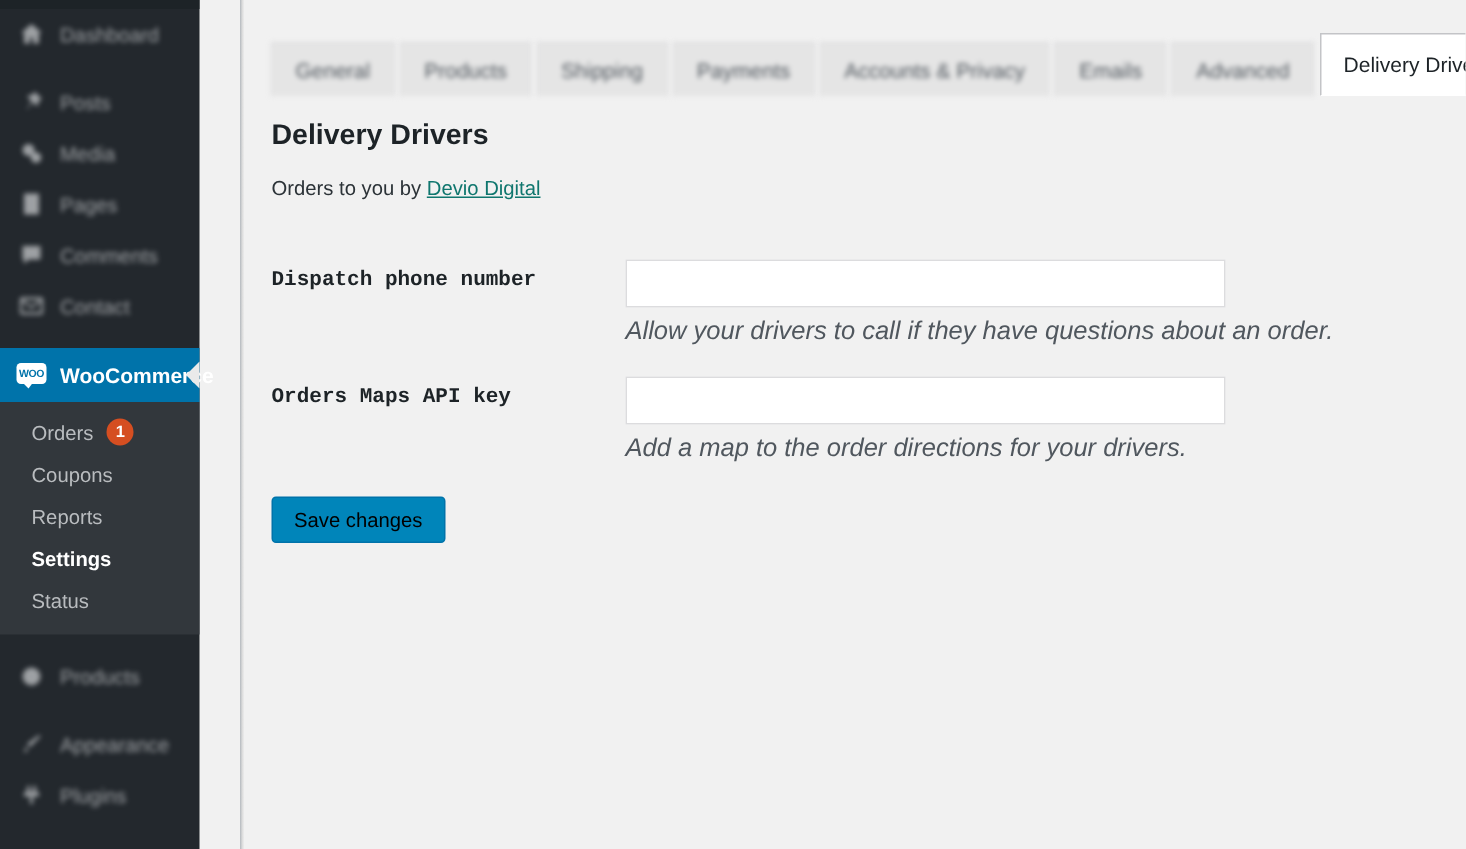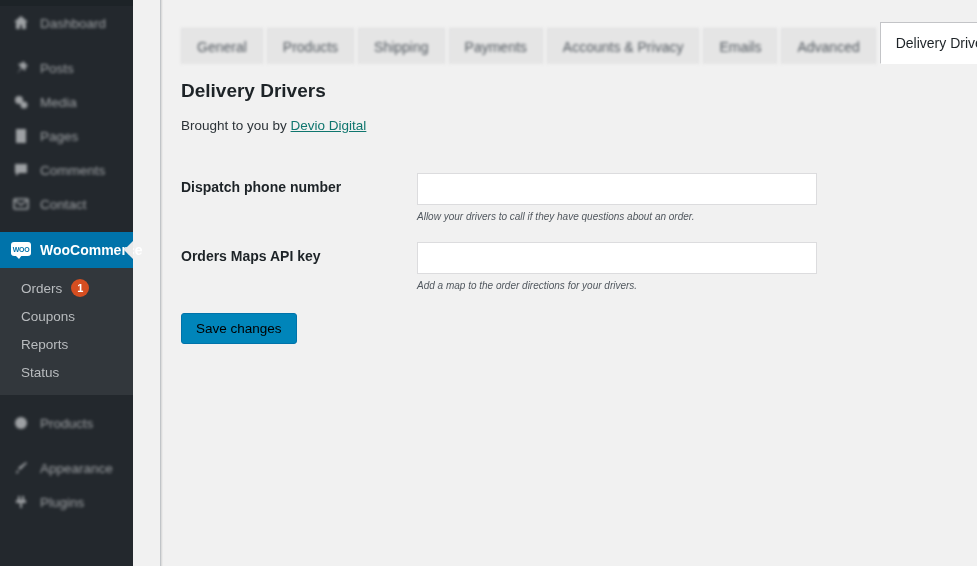--- a/index.html
+++ b/index.html
@@ -135,34 +135,35 @@
   }
   .byline { font-size: 13.5px; color: #2c3338; margin-bottom: 28px; }
   .byline a { color: #0f766e; text-decoration: underline; }
 
   .form-table { border-collapse: collapse; }
   .form-table th {
     text-align: left; vertical-align: top;
     font-size: 14px; font-weight: 600; color: #1d2327;
     padding: 18px 10px 18px 0;
     width: 236px;
+    font-family: Liberation Mono, monospace;
   }
   .form-table td { padding: 12px 0 8px 0; vertical-align: top; }
   .txt-input {
     width: 400px; height: 32px;
     border: 1px solid #dcdcde;
     background: #fff;
     padding: 0 8px;
     font-size: 14px;
     color: #2c3338;
     border-radius: 0;
     outline: none;
   }
   .desc {
-    font-size: 10px; font-style: italic; color: #50575e;
+    font-size: 17px; font-style: italic; color: #50575e;
     margin-top: 6px;
   }
   .btn-primary {
     margin: 14px 0 0 0;
     background: #0085ba;
     border: 1px solid #0073aa;
     border-radius: 3px;
     color: #000000;
     font-size: 13.5px;
     padding: 7px 14px;
@@ -253,20 +254,23 @@
       <div class="submenu-item">
         <span>Orders</span>
         <span class="badge">1</span>
       </div>
       <div class="submenu-item">
         <span>Coupons</span>
       </div>
       <div class="submenu-item">
         <span>Reports</span>
       </div>
+      <div class="submenu-item active">
+        <span>Settings</span>
+      </div>
       <div class="submenu-item">
         <span>Status</span>
       </div>
     </div>
 
     <div class="menu-gap"></div>
 
     <div class="menu-item blurred">
       <span class="mi-icon">
         <svg width="16" height="16" viewBox="0 0 16 16">
@@ -325,21 +329,21 @@
       </div>
       <div class="tab active">
         <span>Delivery Drivers</span>
       </div>
     </div>
 
     <div class="page-body">
       <h2 class="page-title">Delivery Drivers</h2>
 
       <div class="byline">
-        <span>Brought to you by </span><a href="#">Devio Digital</a>
+        <span>Orders to you by </span><a href="#">Devio Digital</a>
       </div>
 
       <table class="form-table">
         <tbody>
             <tr>
           <th>Dispatch phone number</th>
           <td>
             <input class="txt-input" type="text" placeholder="" style="">
             <div class="desc">Allow your drivers to call if they have questions about an order.</div>
           </td>

